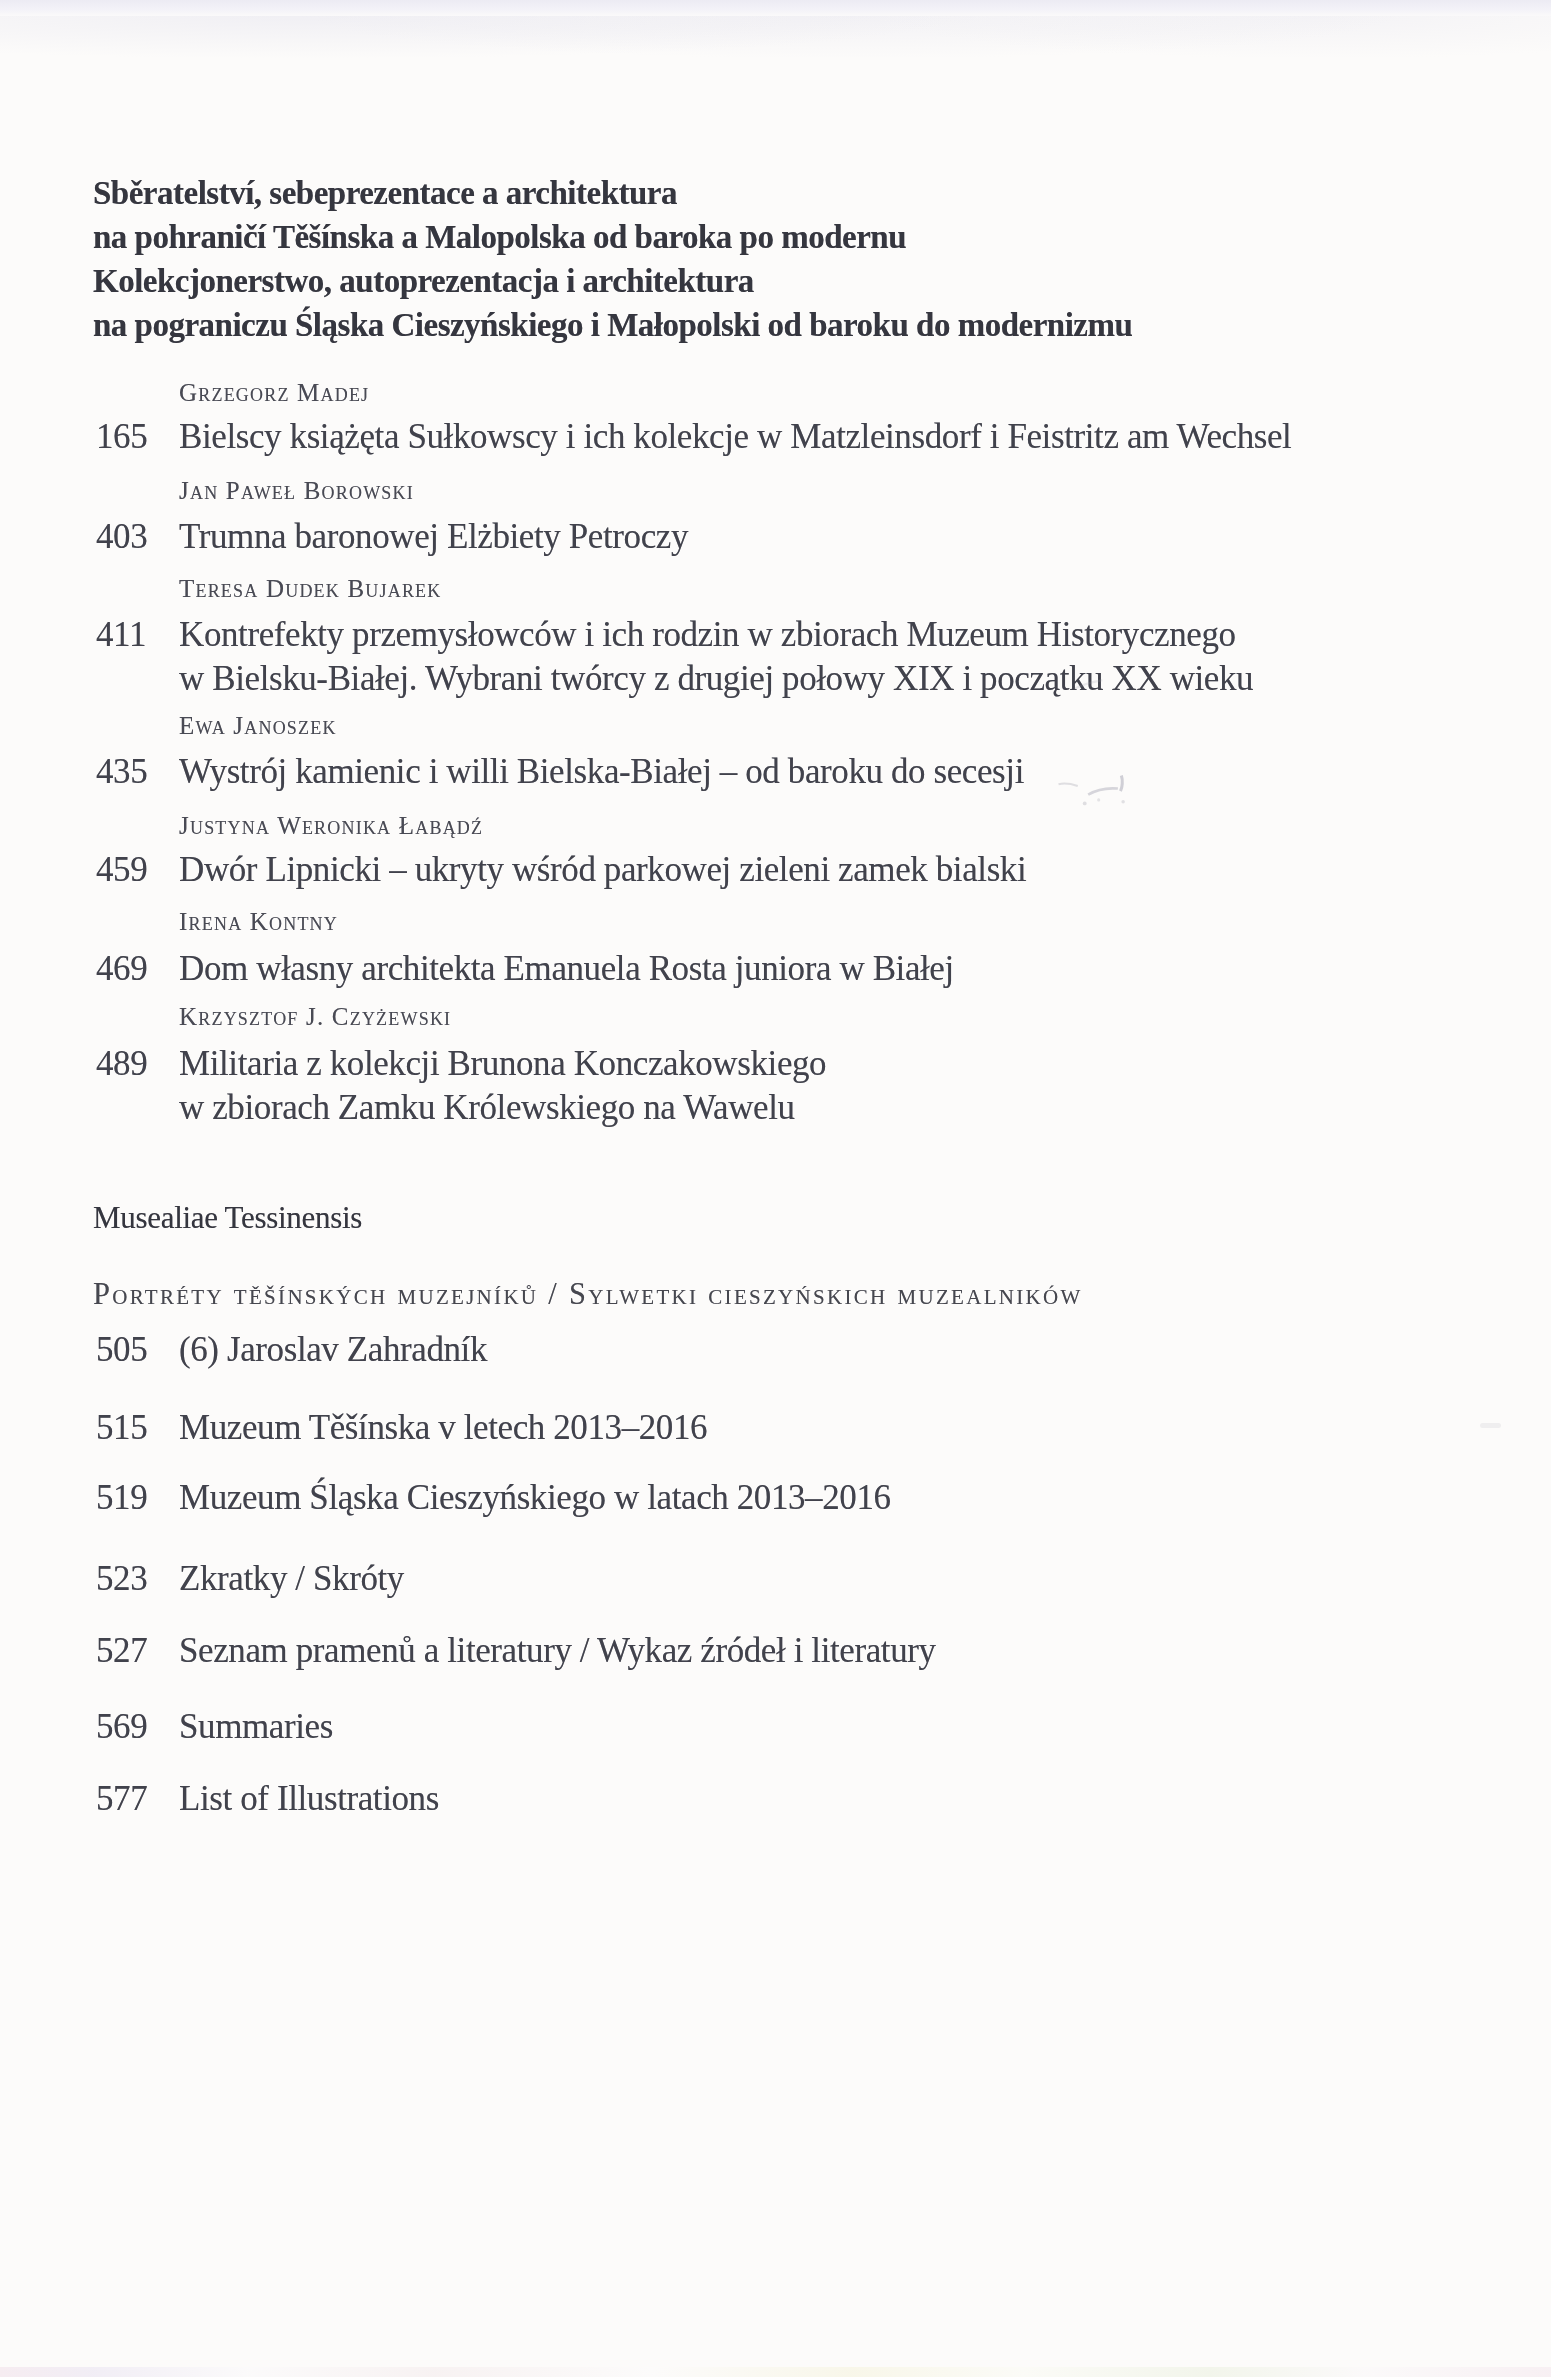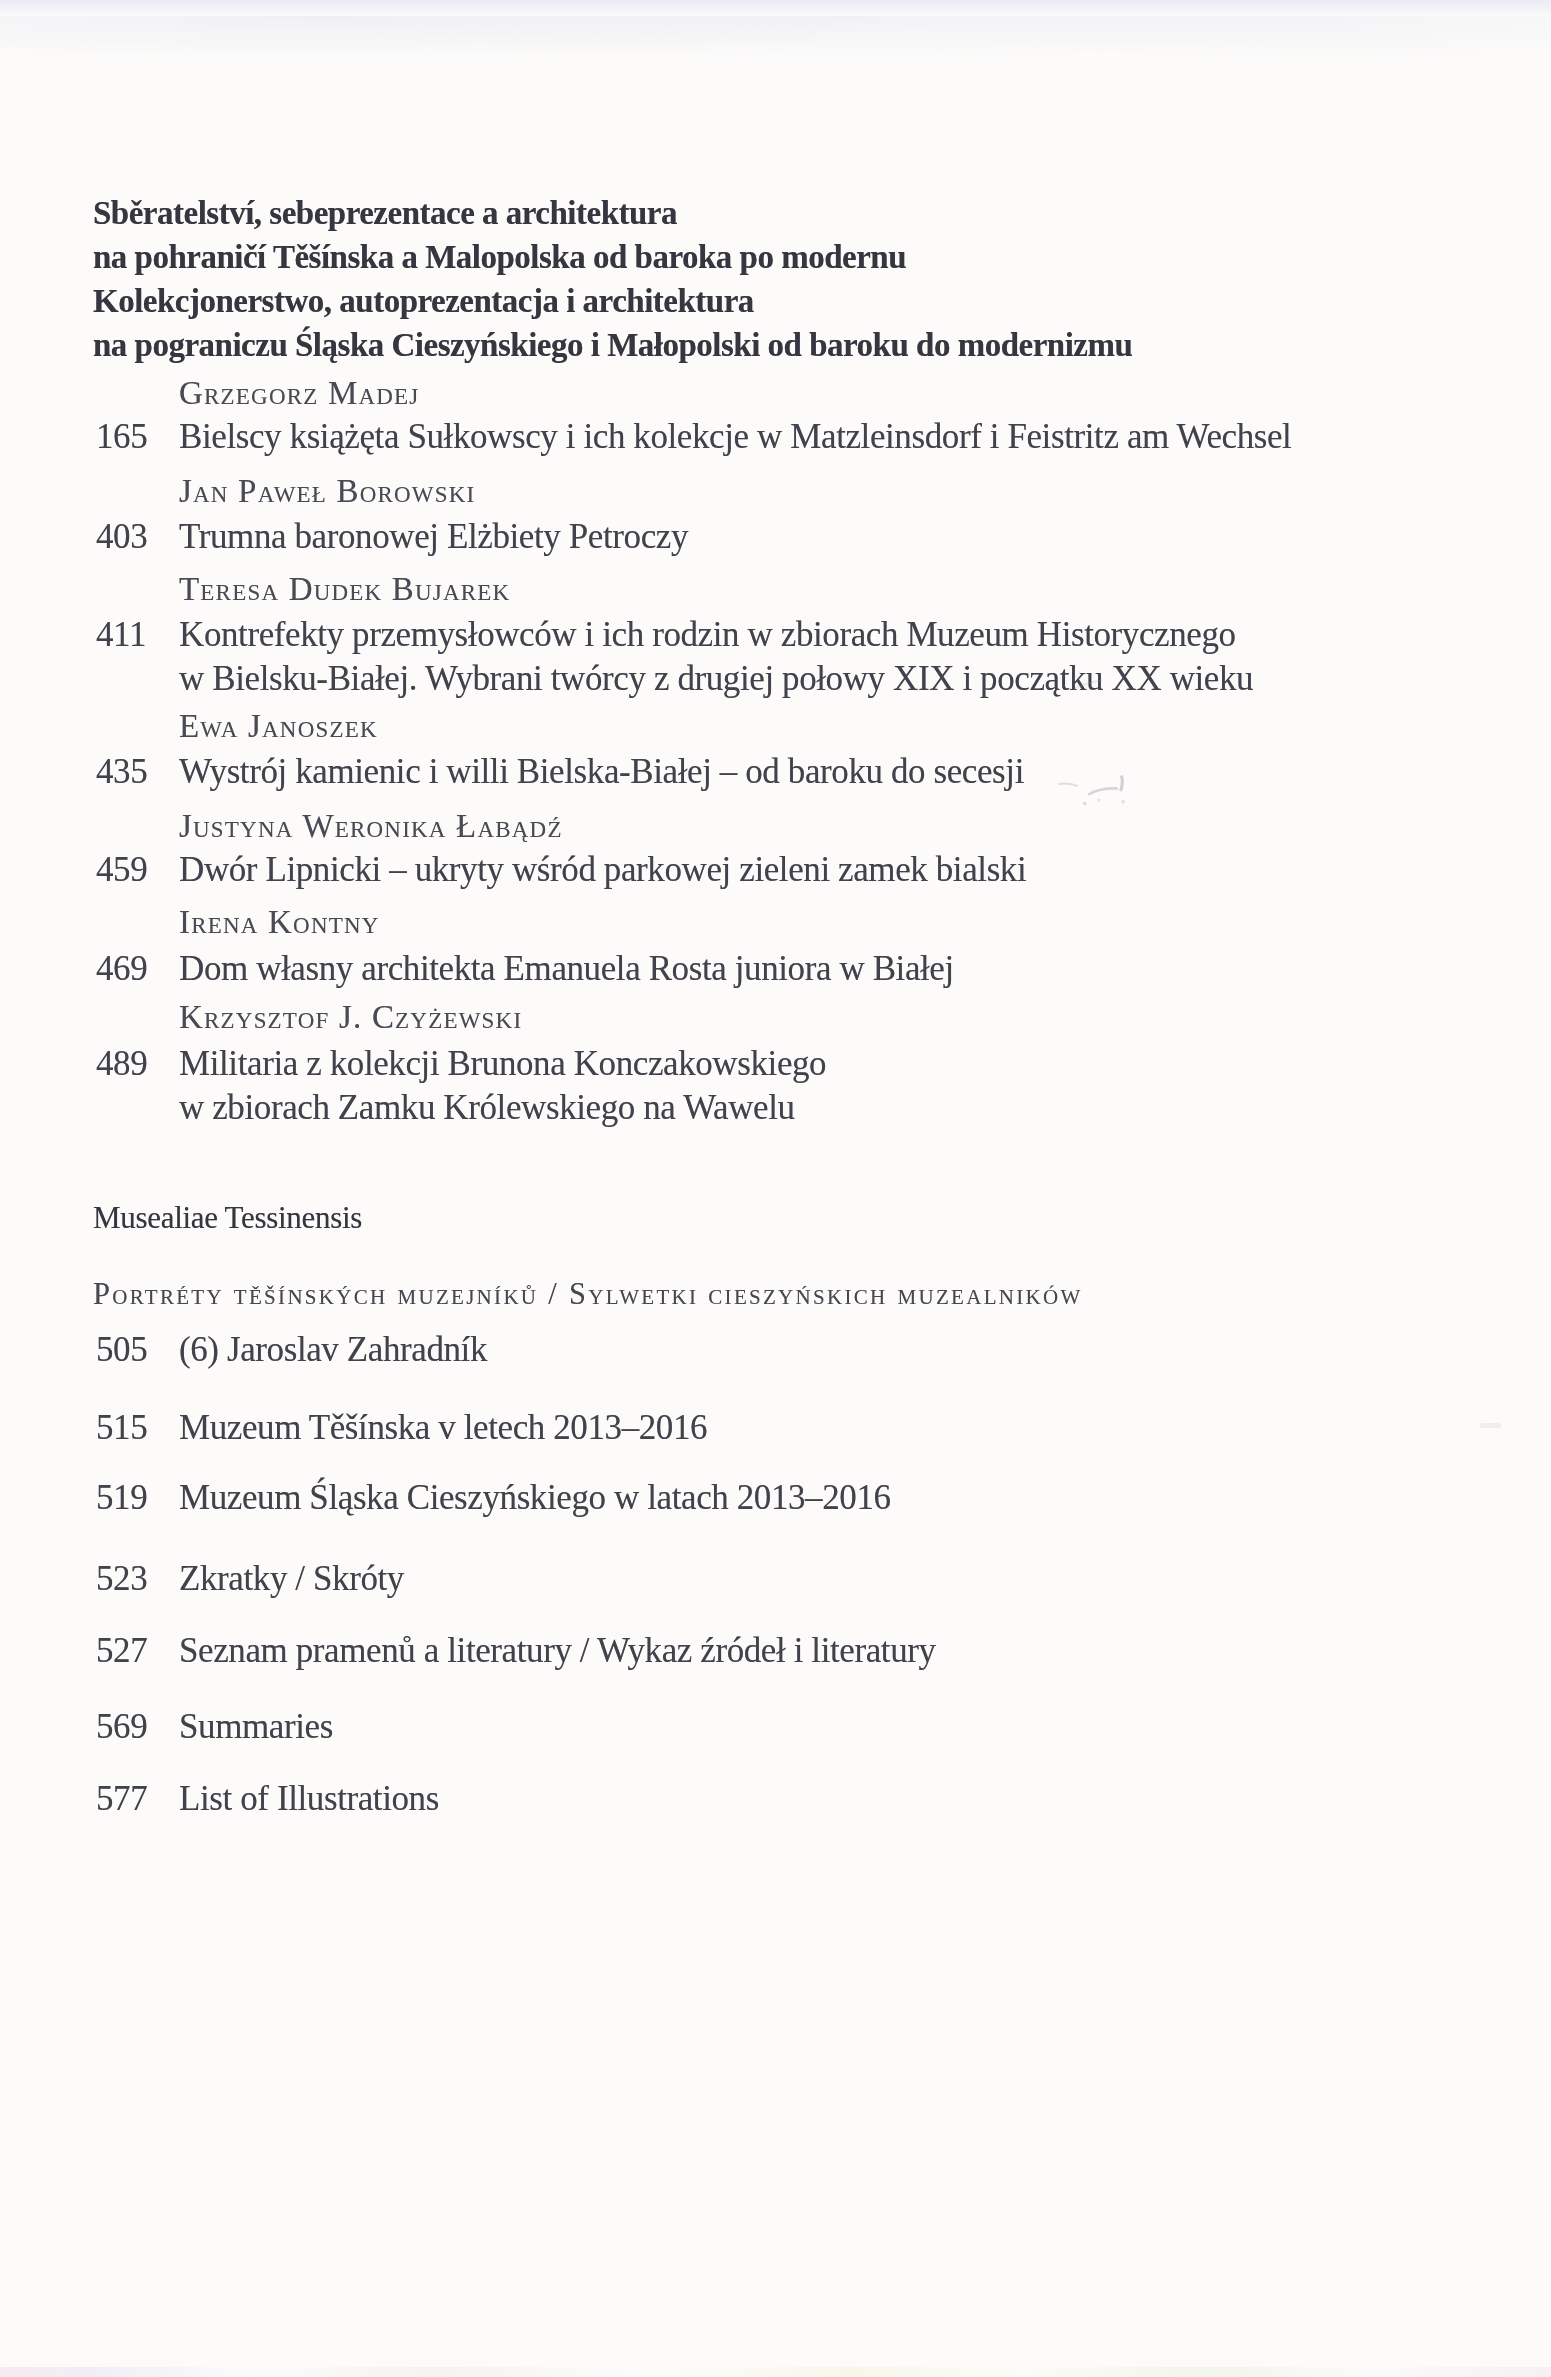--- a/index.html
+++ b/index.html
@@ -36,26 +36,25 @@
       #f4e7ee 0%,#eee9f4 6%,#fbfafb 16%,#f6eff0 28%,#fcfbfb 42%,
       #f7f5e4 55%,#fbfbf6 66%,#eff3e6 78%,#fbf9fa 88%,#f6ecf1 100%);
     opacity:.75;
   }
   
   .toc-header{
     position:absolute;left:93px;top:171px;width:1359px;
     font-weight:bold;font-size:33px;line-height:44px;
     letter-spacing:-0.5px;color:var(--ink-strong);
     text-shadow:0 0 0.6px rgba(53,54,63,.5);
-    margin-top:20px;
   }
   
   .entry-author{
     position:absolute;left:179px;
-    font-variant:small-caps;font-size:33px;line-height:30px;
+    font-variant:small-caps;font-size:25px;line-height:30px;
     letter-spacing:1.2px;color:#494a54;
     text-shadow:0 0 0.5px rgba(73,74,84,.4);
   }
   .entry-row,.back-row{
     position:absolute;left:96px;
     font-size:35px;line-height:44px;letter-spacing:-0.4px;
     text-shadow:0 0 0.5px rgba(65,66,76,.45);
     white-space:nowrap;
   }
   .pagenum{display:inline-block;width:83px;vertical-align:top;}

